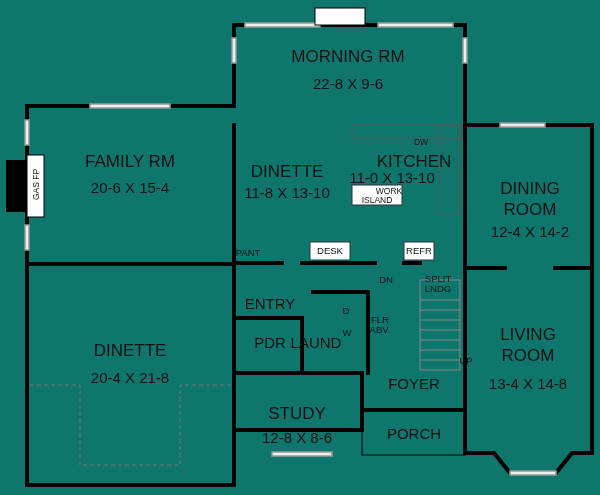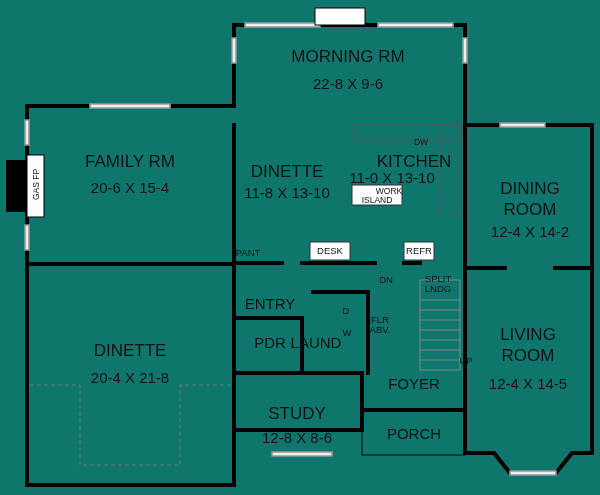--- a/index.html
+++ b/index.html
@@ -92,21 +92,21 @@
 
   <div class="lbl big" style="left:530px;top:180px;">DINING</div>
   <div class="lbl big" style="left:530px;top:201px;">ROOM</div>
   <div class="lbl dim" style="left:530px;top:224px;">12-4 X 14-2</div>
 
   <div class="lbl big" style="left:130px;top:342px;">DINETTE</div>
   <div class="lbl dim" style="left:130px;top:370px;">20-4 X 21-8</div>
 
   <div class="lbl big" style="left:528px;top:326px;">LIVING</div>
   <div class="lbl big" style="left:528px;top:347px;">ROOM</div>
-  <div class="lbl dim" style="left:528px;top:376px;">12-4 X 14-5</div>
+  <div class="lbl dim" style="left:528px;top:376px;">13-4 X 14-8</div>
 
   <div class="lbl big" style="left:297px;top:405px;">STUDY</div>
   <div class="lbl dim" style="left:297px;top:430px;">12-8 X 8-6</div>
 
   <div class="lbl xs" style="left:36px;top:180px;transform:translateX(-50%) rotate(-90deg);">GAS FP</div>
   <div class="lbl xs" style="left:389px;top:187px;">WORK</div>
   <div class="lbl xs" style="left:377px;top:196px;">ISLAND</div>
   <div class="lbl xs" style="left:421px;top:138px;">DW</div>
   <div class="lbl sm" style="left:248px;top:248px;">PANT</div>
   <div class="lbl sm" style="left:330px;top:246px;">DESK</div>

